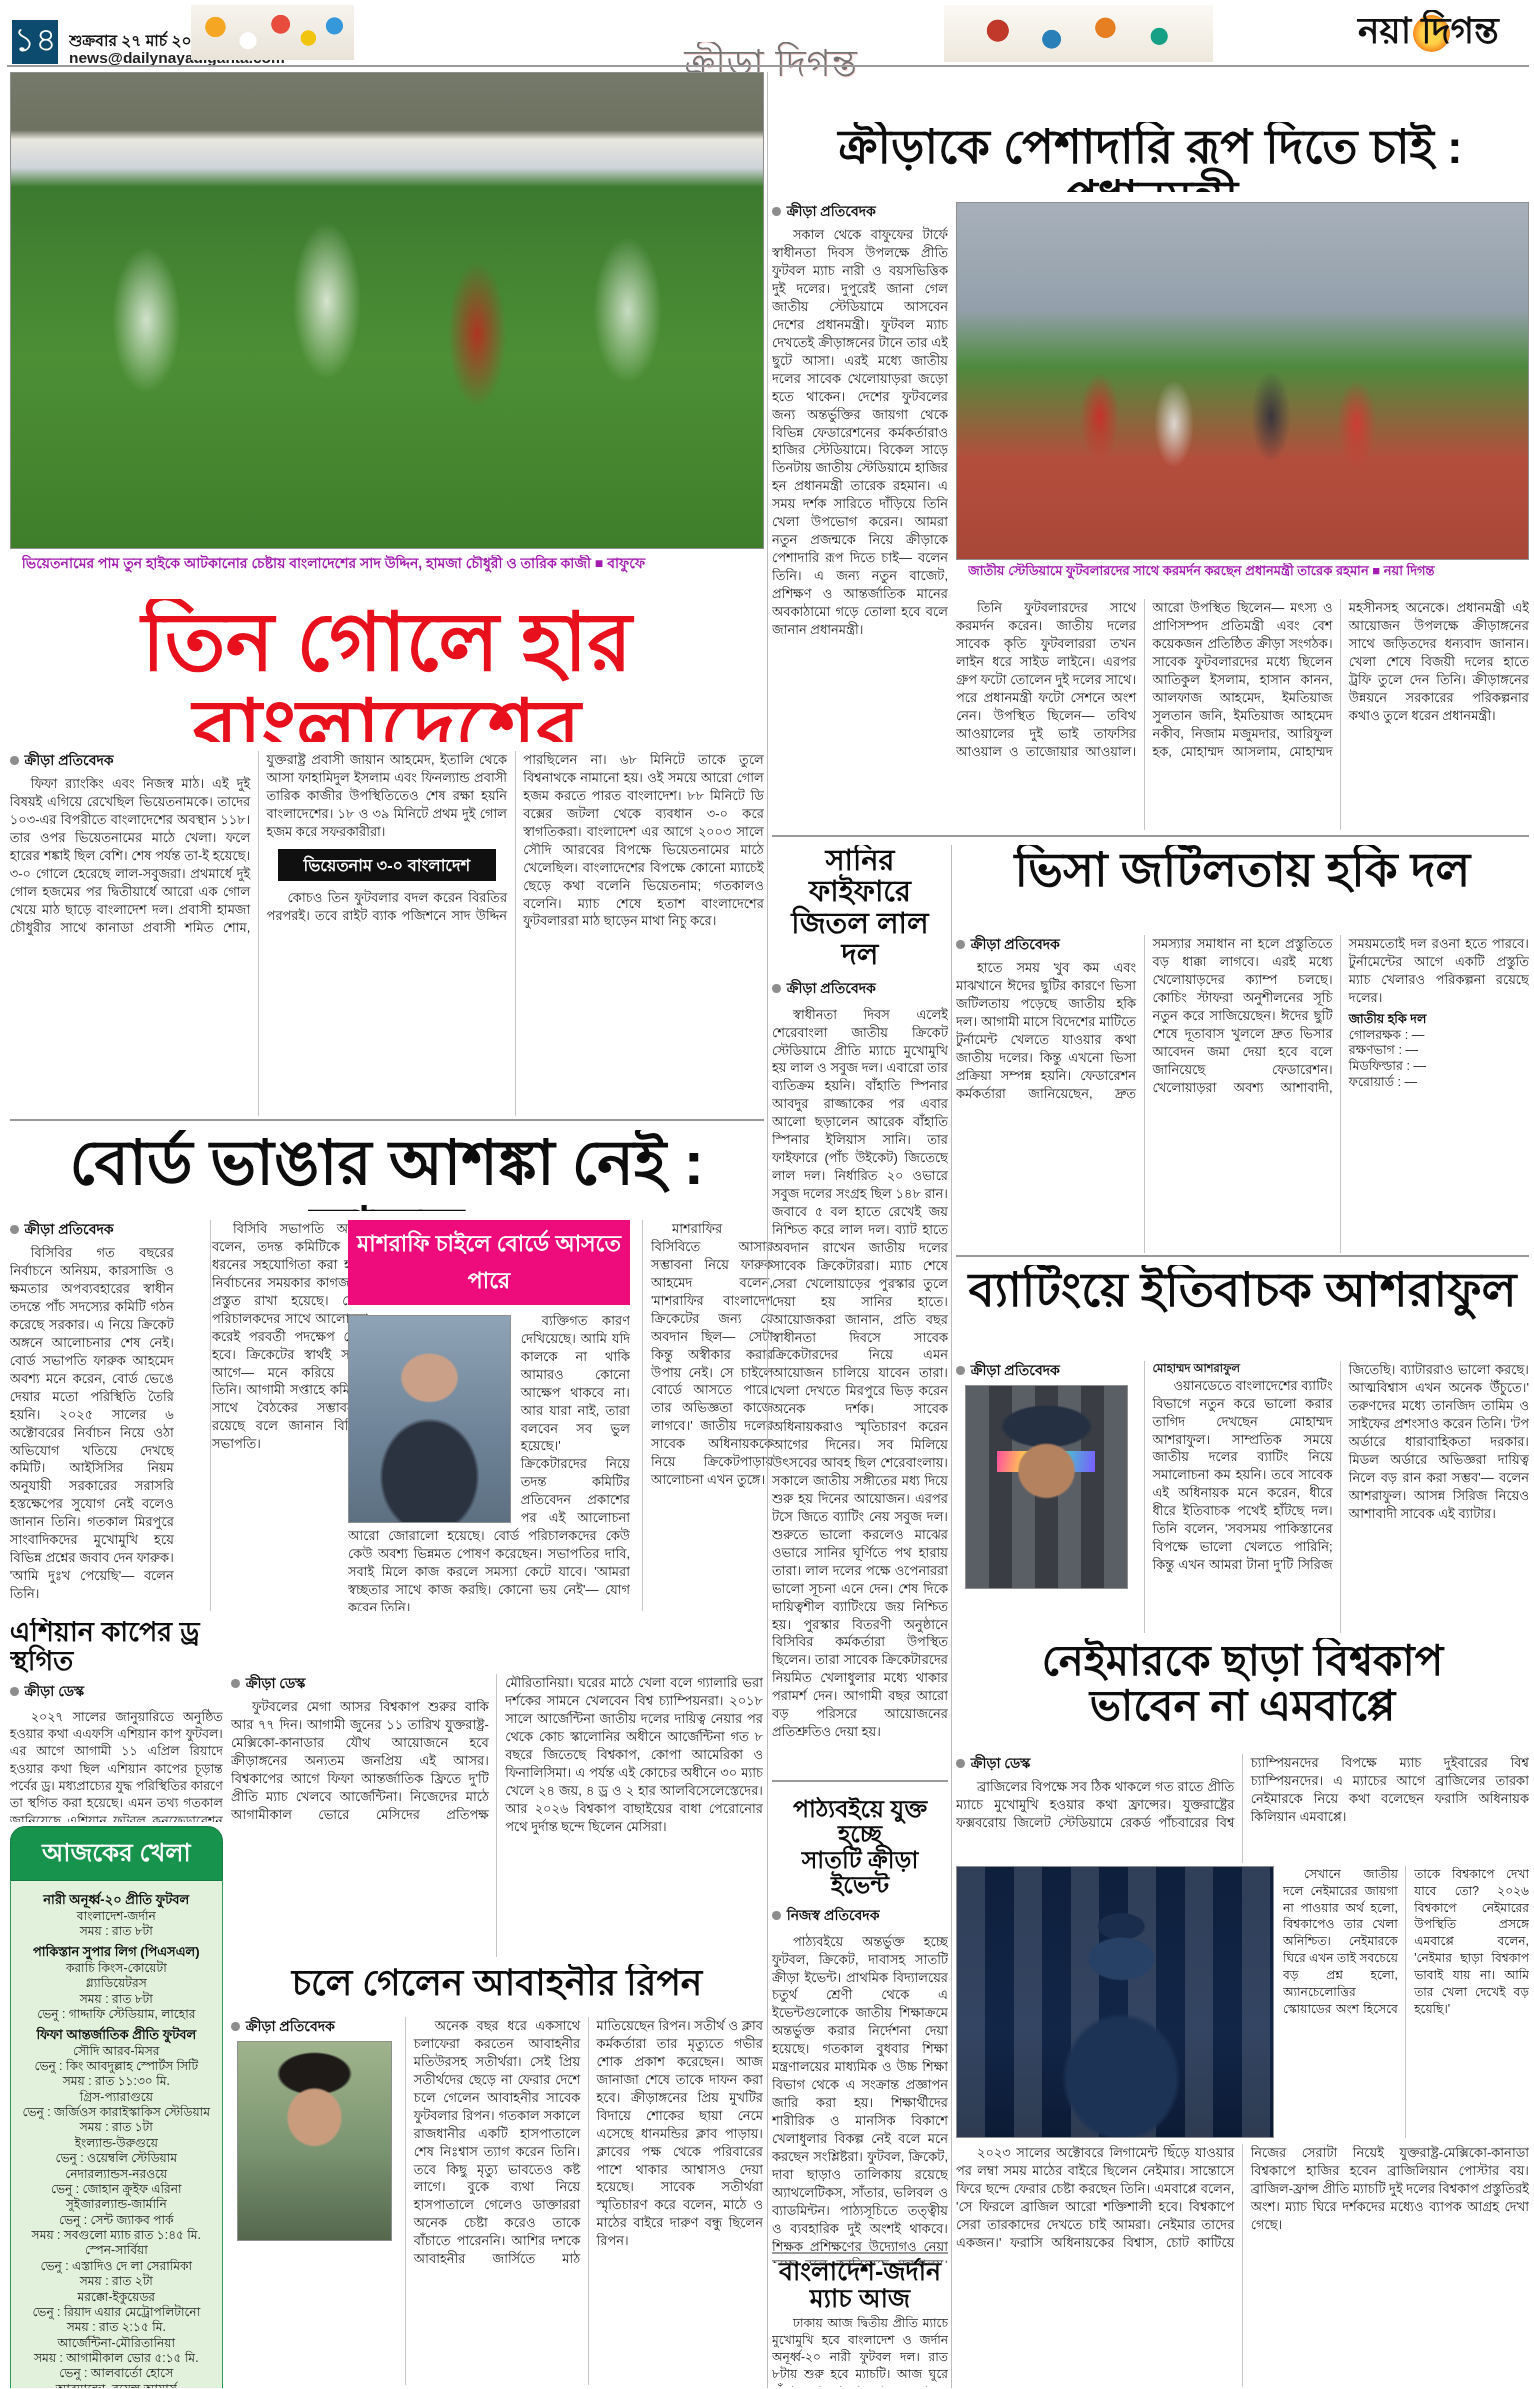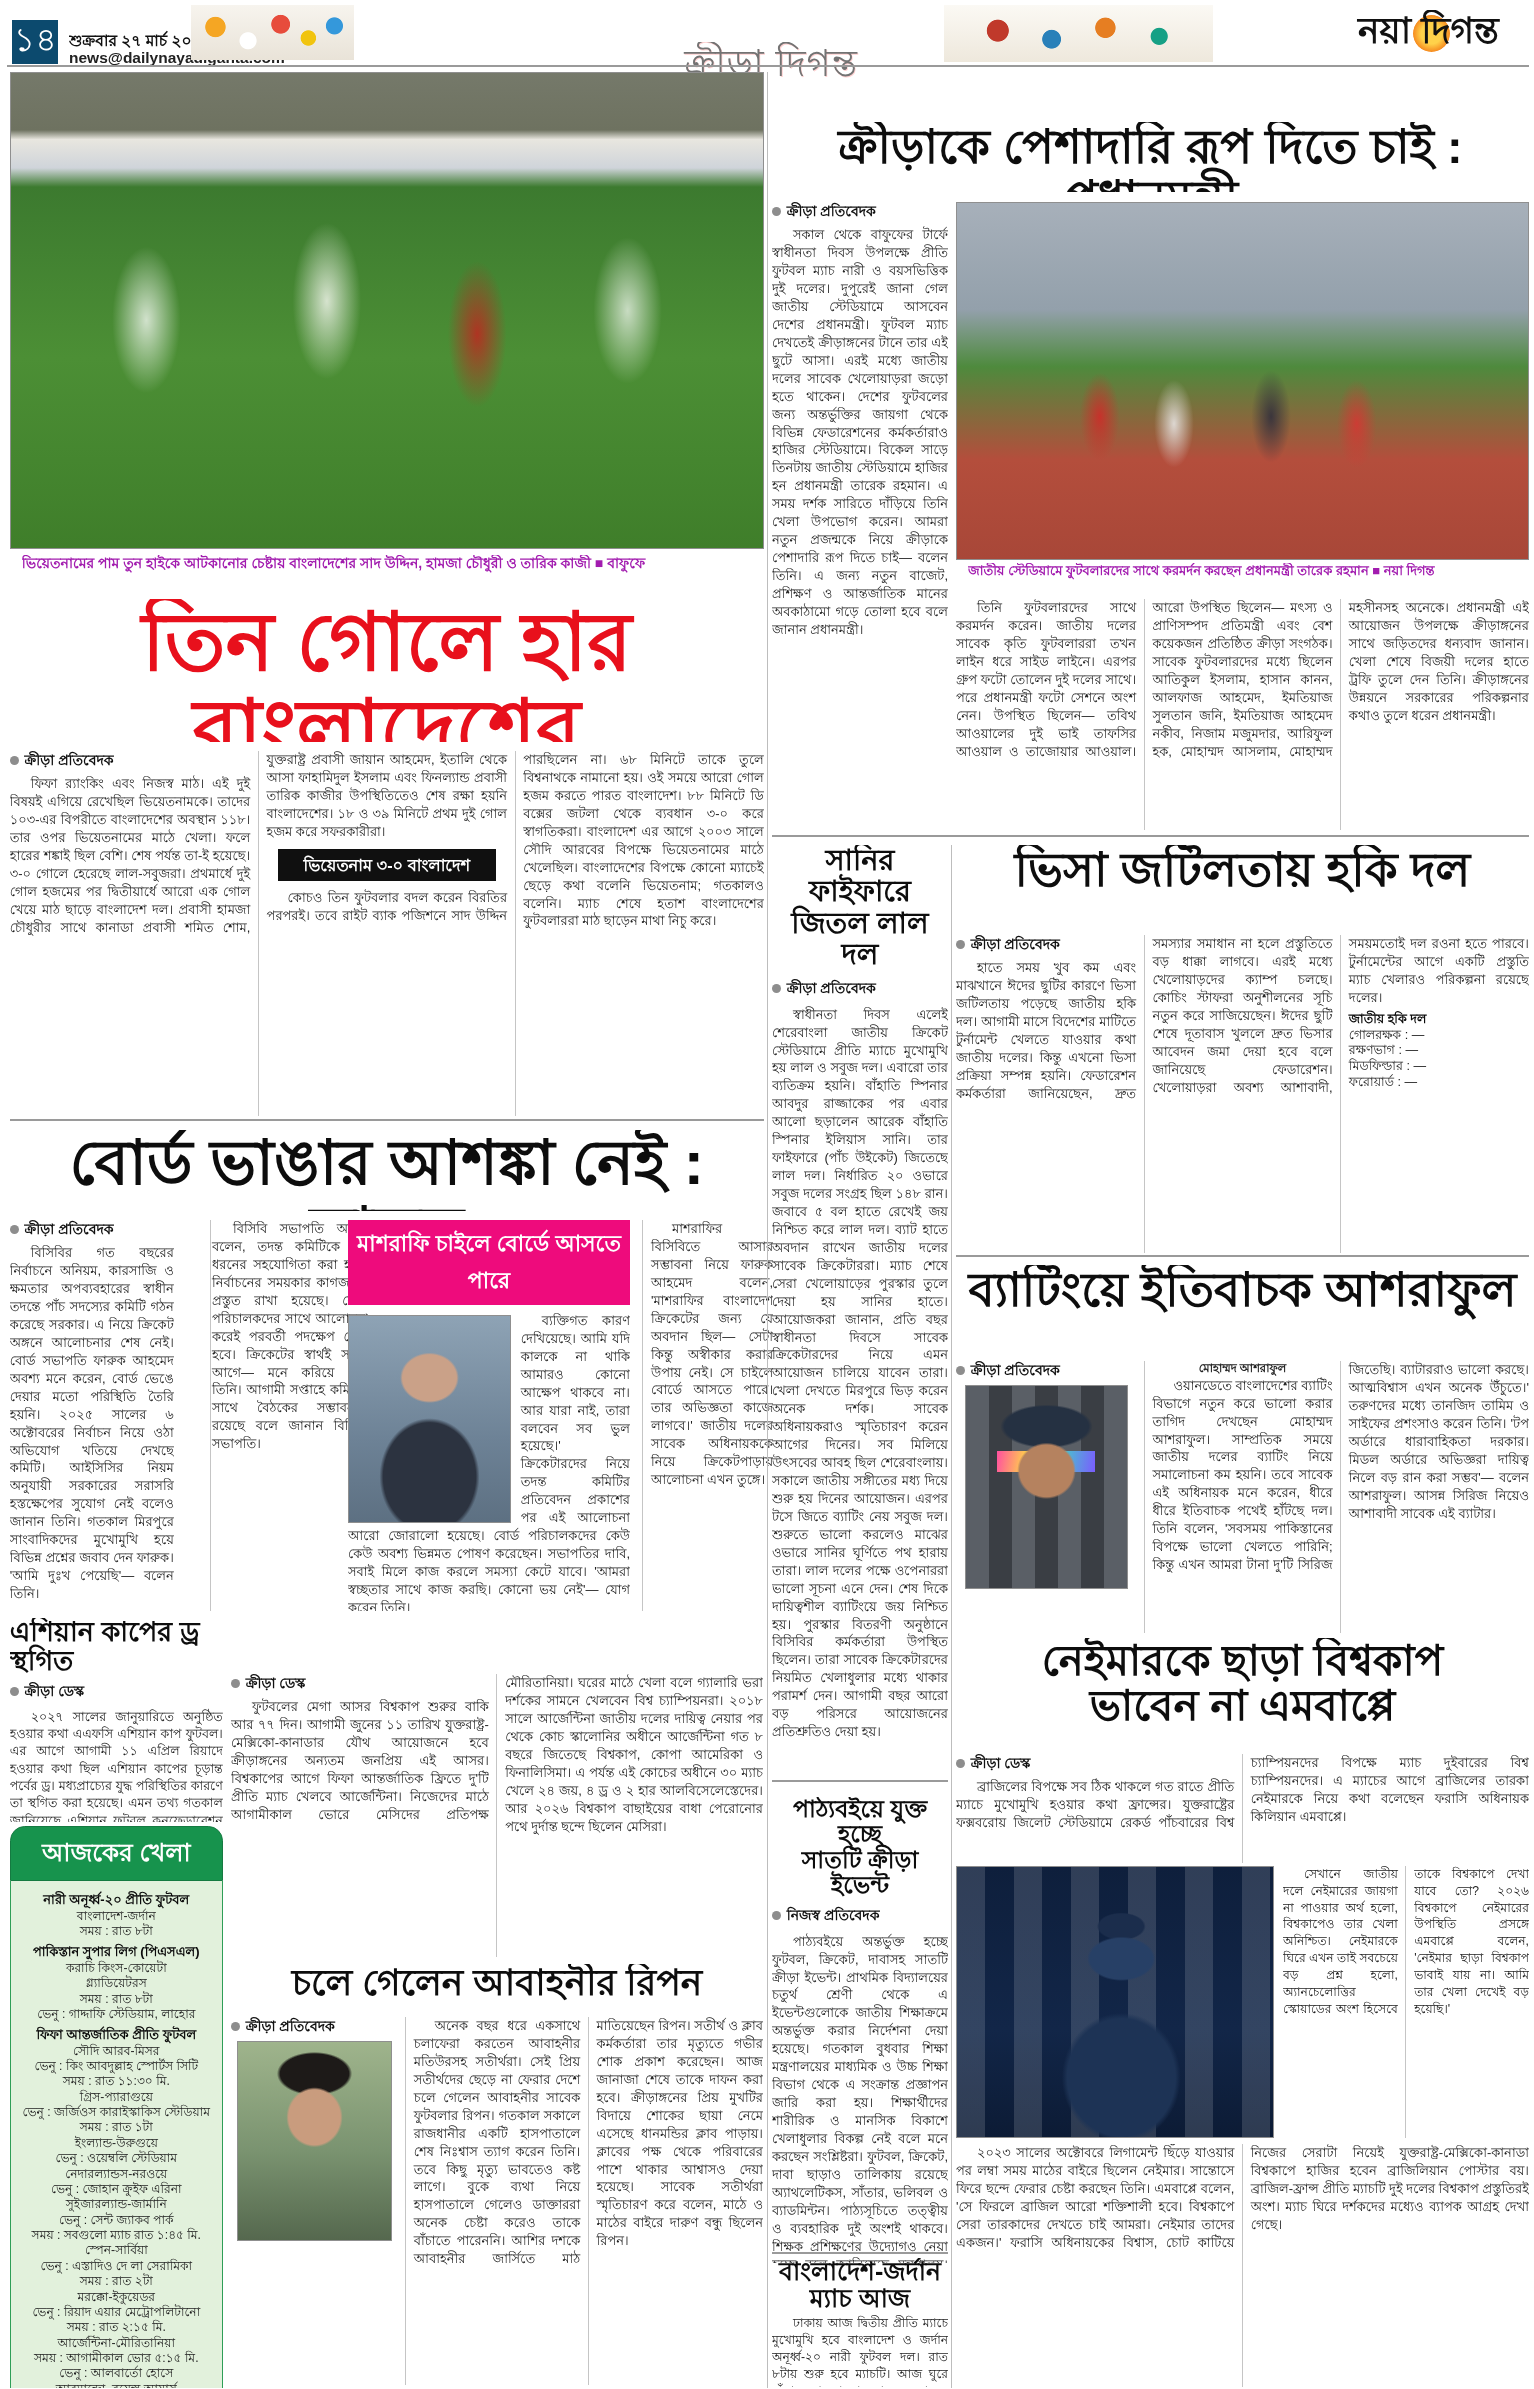--- a/index.html
+++ b/index.html
@@ -112,21 +112,21 @@
   .roster-wrap .list-line{text-align:left;font-size:12.6px;}
   #rule-r2{left:956px;top:1255px;width:573px;height:1.6px;}
   
   #ash-headline{left:956px;top:1265px;width:573px;height:90px;font-size:47px;}
   #ash-body{left:956px;top:1361px;width:573px;height:272px;}
   #ash-photo{width:163px;height:204px;break-inside:avoid;margin:3.3px auto;background:
       radial-gradient(ellipse 49px 47px at 50% 42%,#b5825f 0 55%,transparent 60%),
       linear-gradient(100deg,#ff4fa0 0,#ffd24a 30%,#41d6c3 60%,#7a5cff 100%) 50% 36%/98px 21px no-repeat,
       radial-gradient(ellipse 70px 33px at 50% 20%,#253142 0 60%,transparent 66%),
       repeating-linear-gradient(90deg,#5a5f66 0 23px,#3a3e44 23px 46px);}
-  .small-caption{font-size:11.4px;font-weight:bold;text-align:center;margin-top:7px;break-inside:avoid;}
+  .small-caption{font-size:11.4px;font-weight:bold;margin-top:7px;break-inside:avoid;}
   
   #mb-headline{left:956px;top:1638px;width:573px;height:112px;font-size:42px;}
   #mb-bodyA{left:956px;top:1754px;width:573px;height:109px;}
   #mb-photo{left:956px;top:1866px;width:318px;height:272px;background:
       radial-gradient(ellipse 57px 37px at 52% 34%,#274066 0 55%,transparent 60%),
       radial-gradient(ellipse 37px 21px at 52% 22%,#1b2d4c 0 60%,transparent 66%),
       radial-gradient(ellipse 90px 98px at 52% 78%,#1d3355 0 60%,transparent 66%),
       repeating-linear-gradient(90deg,rgba(255,255,255,.14) 0 28px,rgba(255,255,255,0) 28px 57px),
       linear-gradient(180deg,#0e1f3c,#122648 60%,#0c1b35);}
   #mb-bodyB{left:1283px;top:1866px;width:246px;height:272px;}

